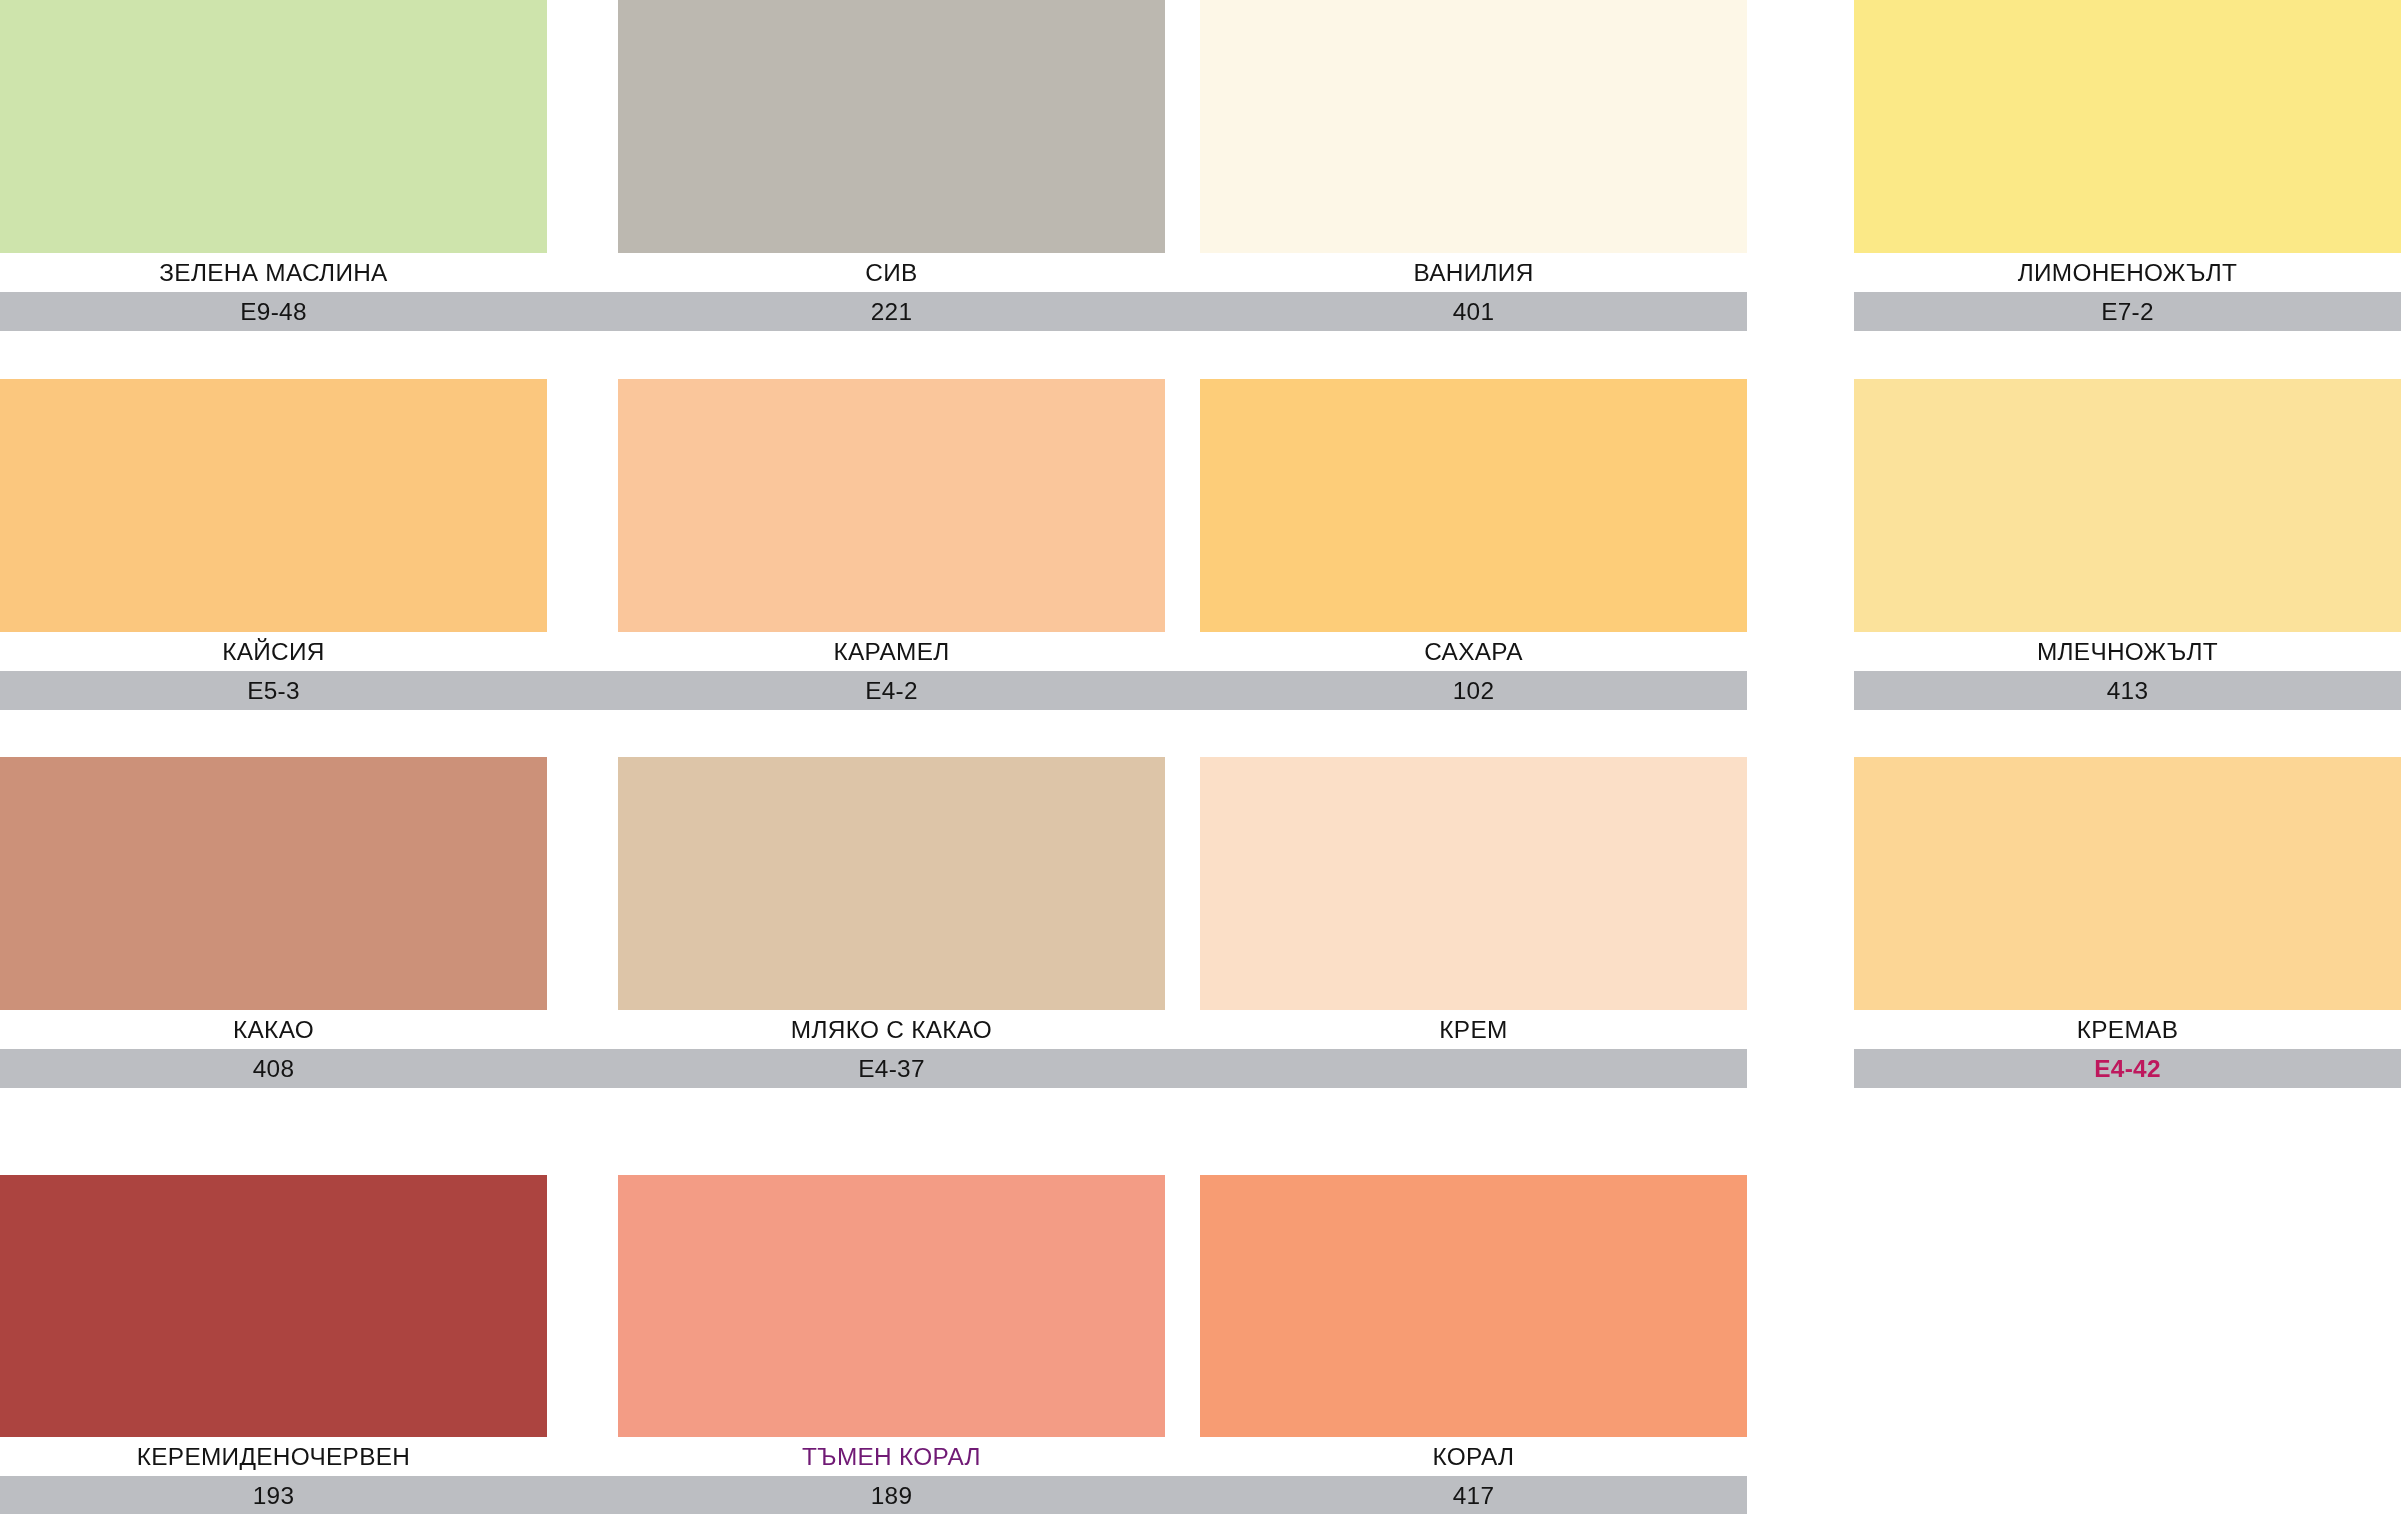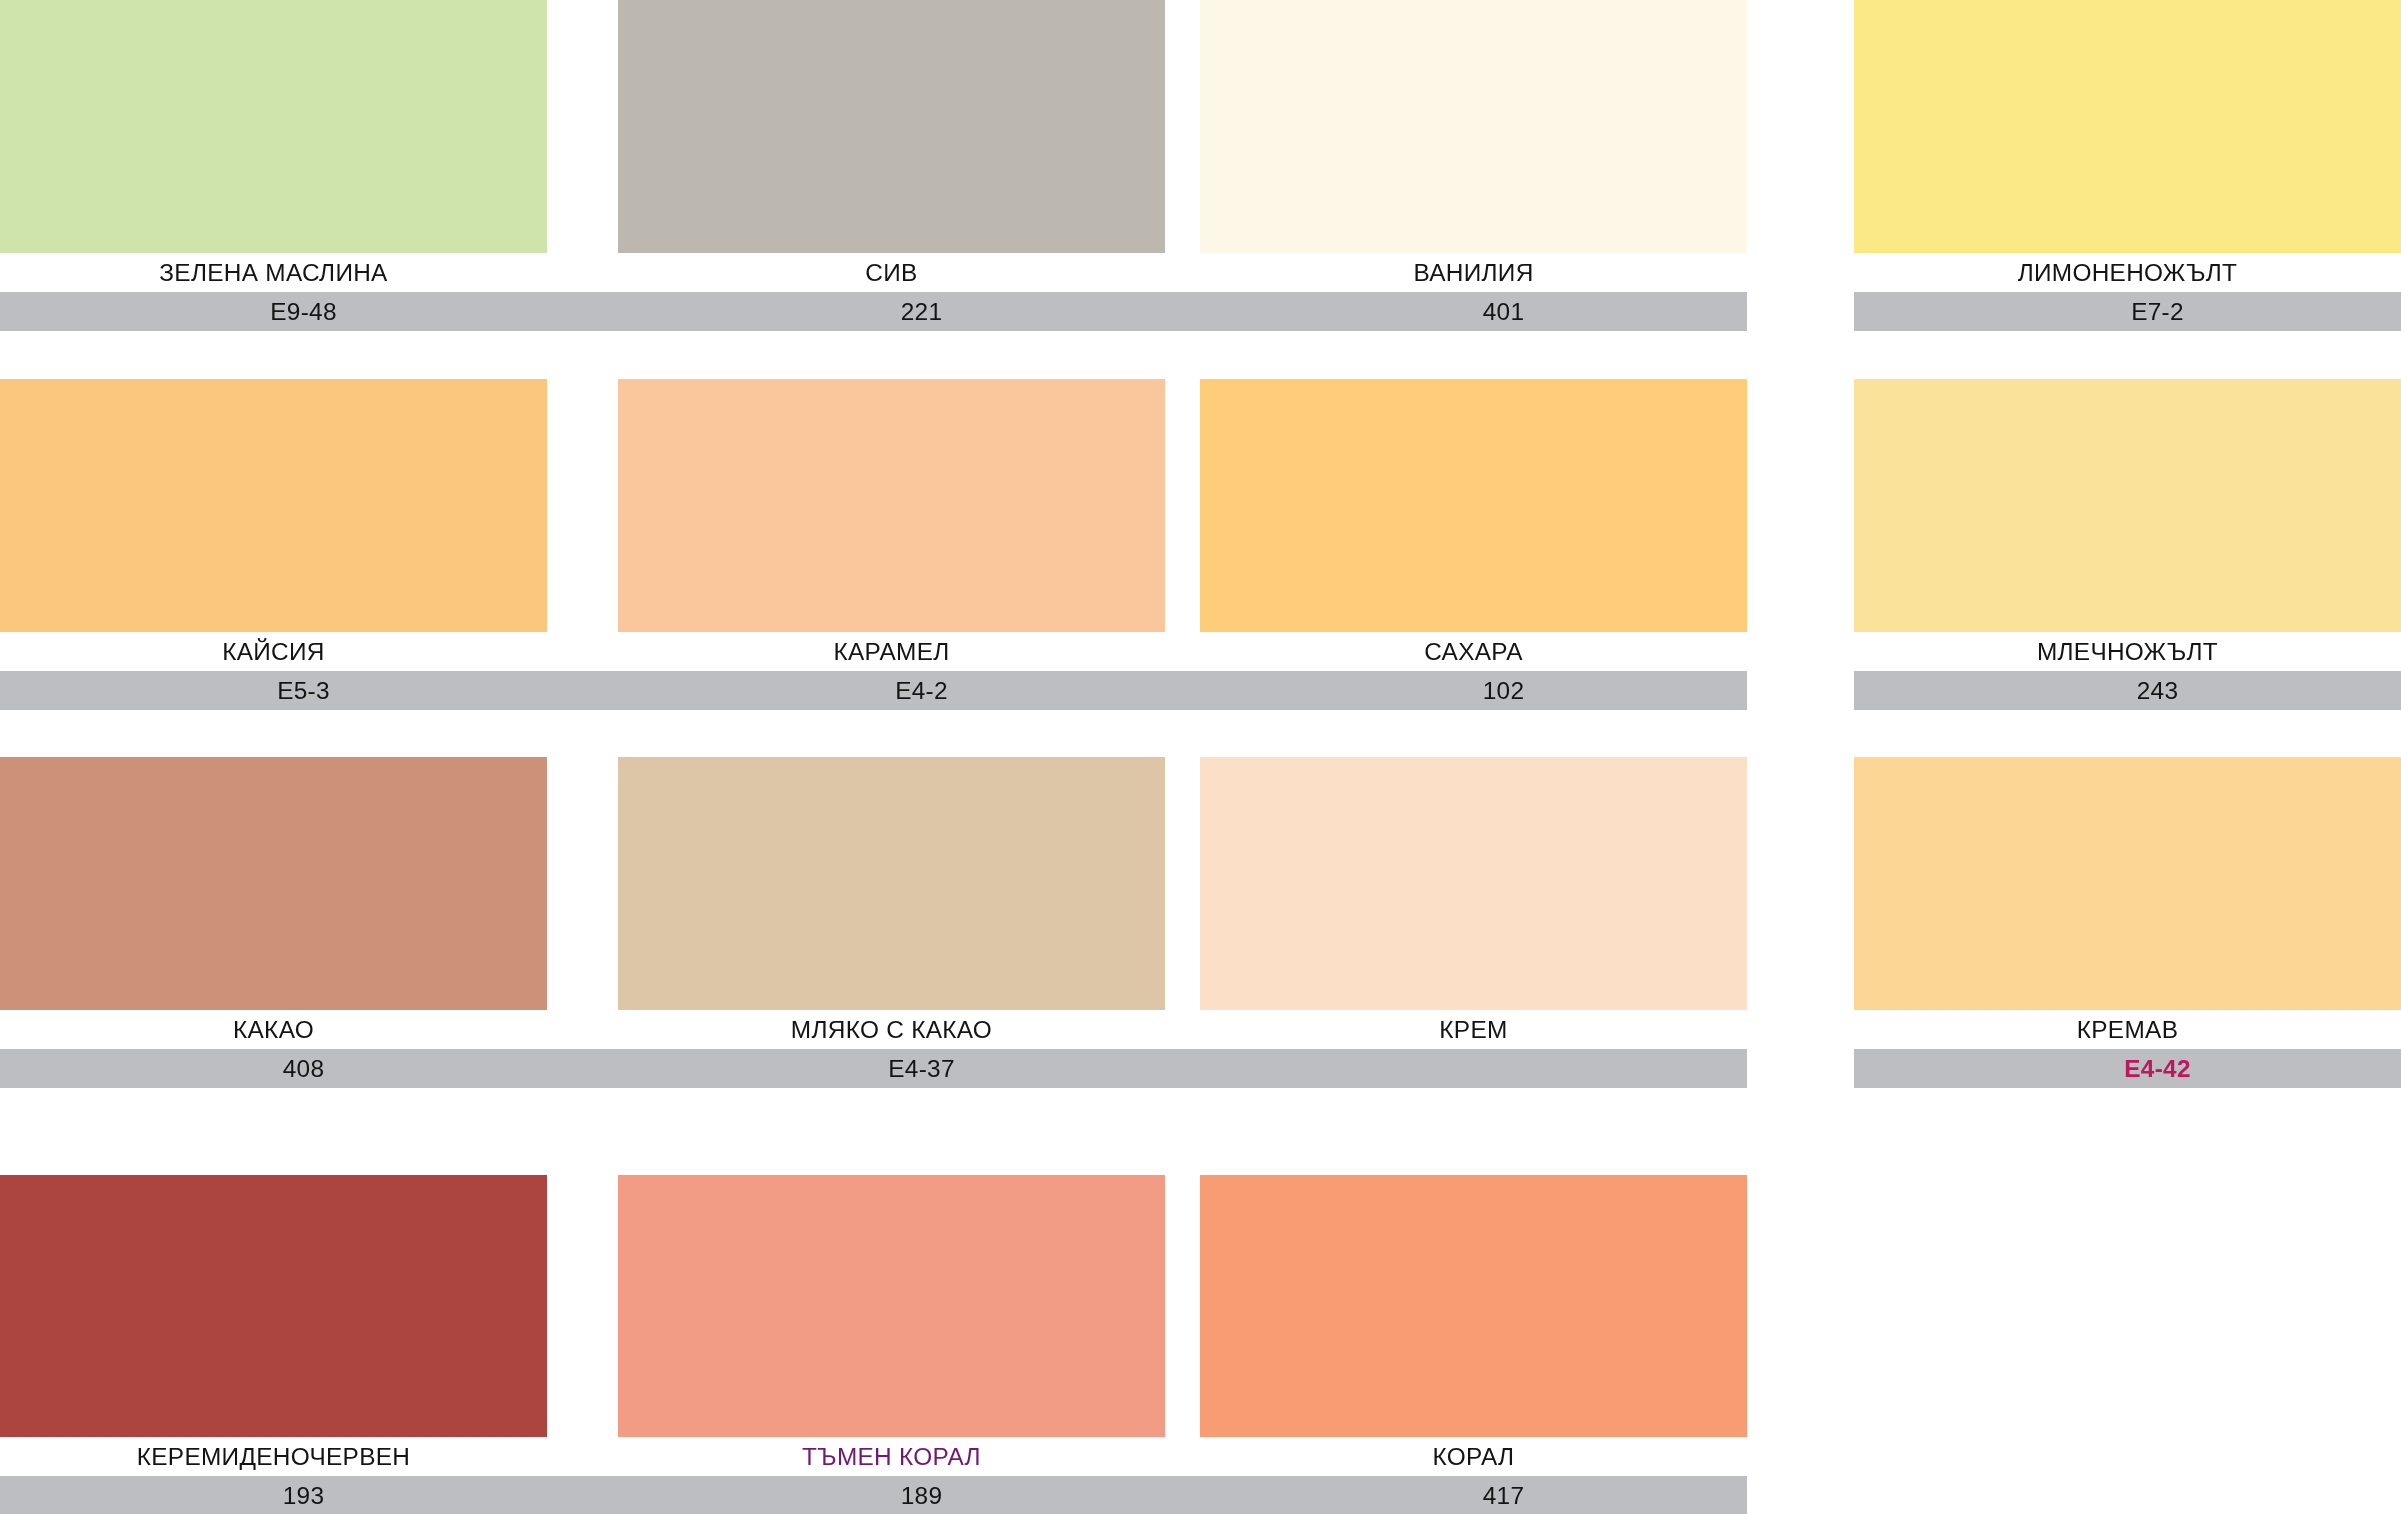--- a/index.html
+++ b/index.html
@@ -97,21 +97,20 @@
     left: 0;
     top: 292px;
     width: 547px;
     height: 39px;
     line-height: 39px;
     text-align: center;
     font-size: 24.4px;
     letter-spacing: 0.3px;
     color: #141414;
     white-space: nowrap;
-    margin-left: 30px;
   }
   .swatch-row.r3 .swatch-code { top: 301px; }
 </style>
 </head>
 <body>
 
 <div id="palette" style="background: rgb(255, 255, 255);">
 
   <div class="swatch-row r0">
     <div class="code-band-main" style="background: rgb(188, 190, 194);"></div>
@@ -154,21 +153,21 @@
       <div class="swatch-code" style="color: rgb(20, 20, 20);">E4-2</div>
     </div>
     <div class="swatch-cell c2">
       <div class="swatch-chip" style="background: rgb(253, 205, 121);"></div>
       <div class="swatch-name" style="color: rgb(20, 20, 20);">САХАРА</div>
       <div class="swatch-code" style="color: rgb(20, 20, 20);">102</div>
     </div>
     <div class="swatch-cell c3">
       <div class="swatch-chip" style="background: rgb(251, 226, 155);"></div>
       <div class="swatch-name" style="color: rgb(20, 20, 20);">МЛЕЧНОЖЪЛТ</div>
-      <div class="swatch-code" style="color: rgb(20, 20, 20);">243</div>
+      <div class="swatch-code" style="color: rgb(20, 20, 20);">413</div>
     </div>
   </div>
 
   <div class="swatch-row r2">
     <div class="code-band-main" style="background: rgb(188, 190, 194);"></div>
     <div class="code-band-side" style="background: rgb(188, 190, 194);"></div>
 
     <div class="swatch-cell c0">
       <div class="swatch-chip" style="background: rgb(204, 145, 121);"></div>
       <div class="swatch-name" style="color: rgb(20, 20, 20);">КАКАО</div>

